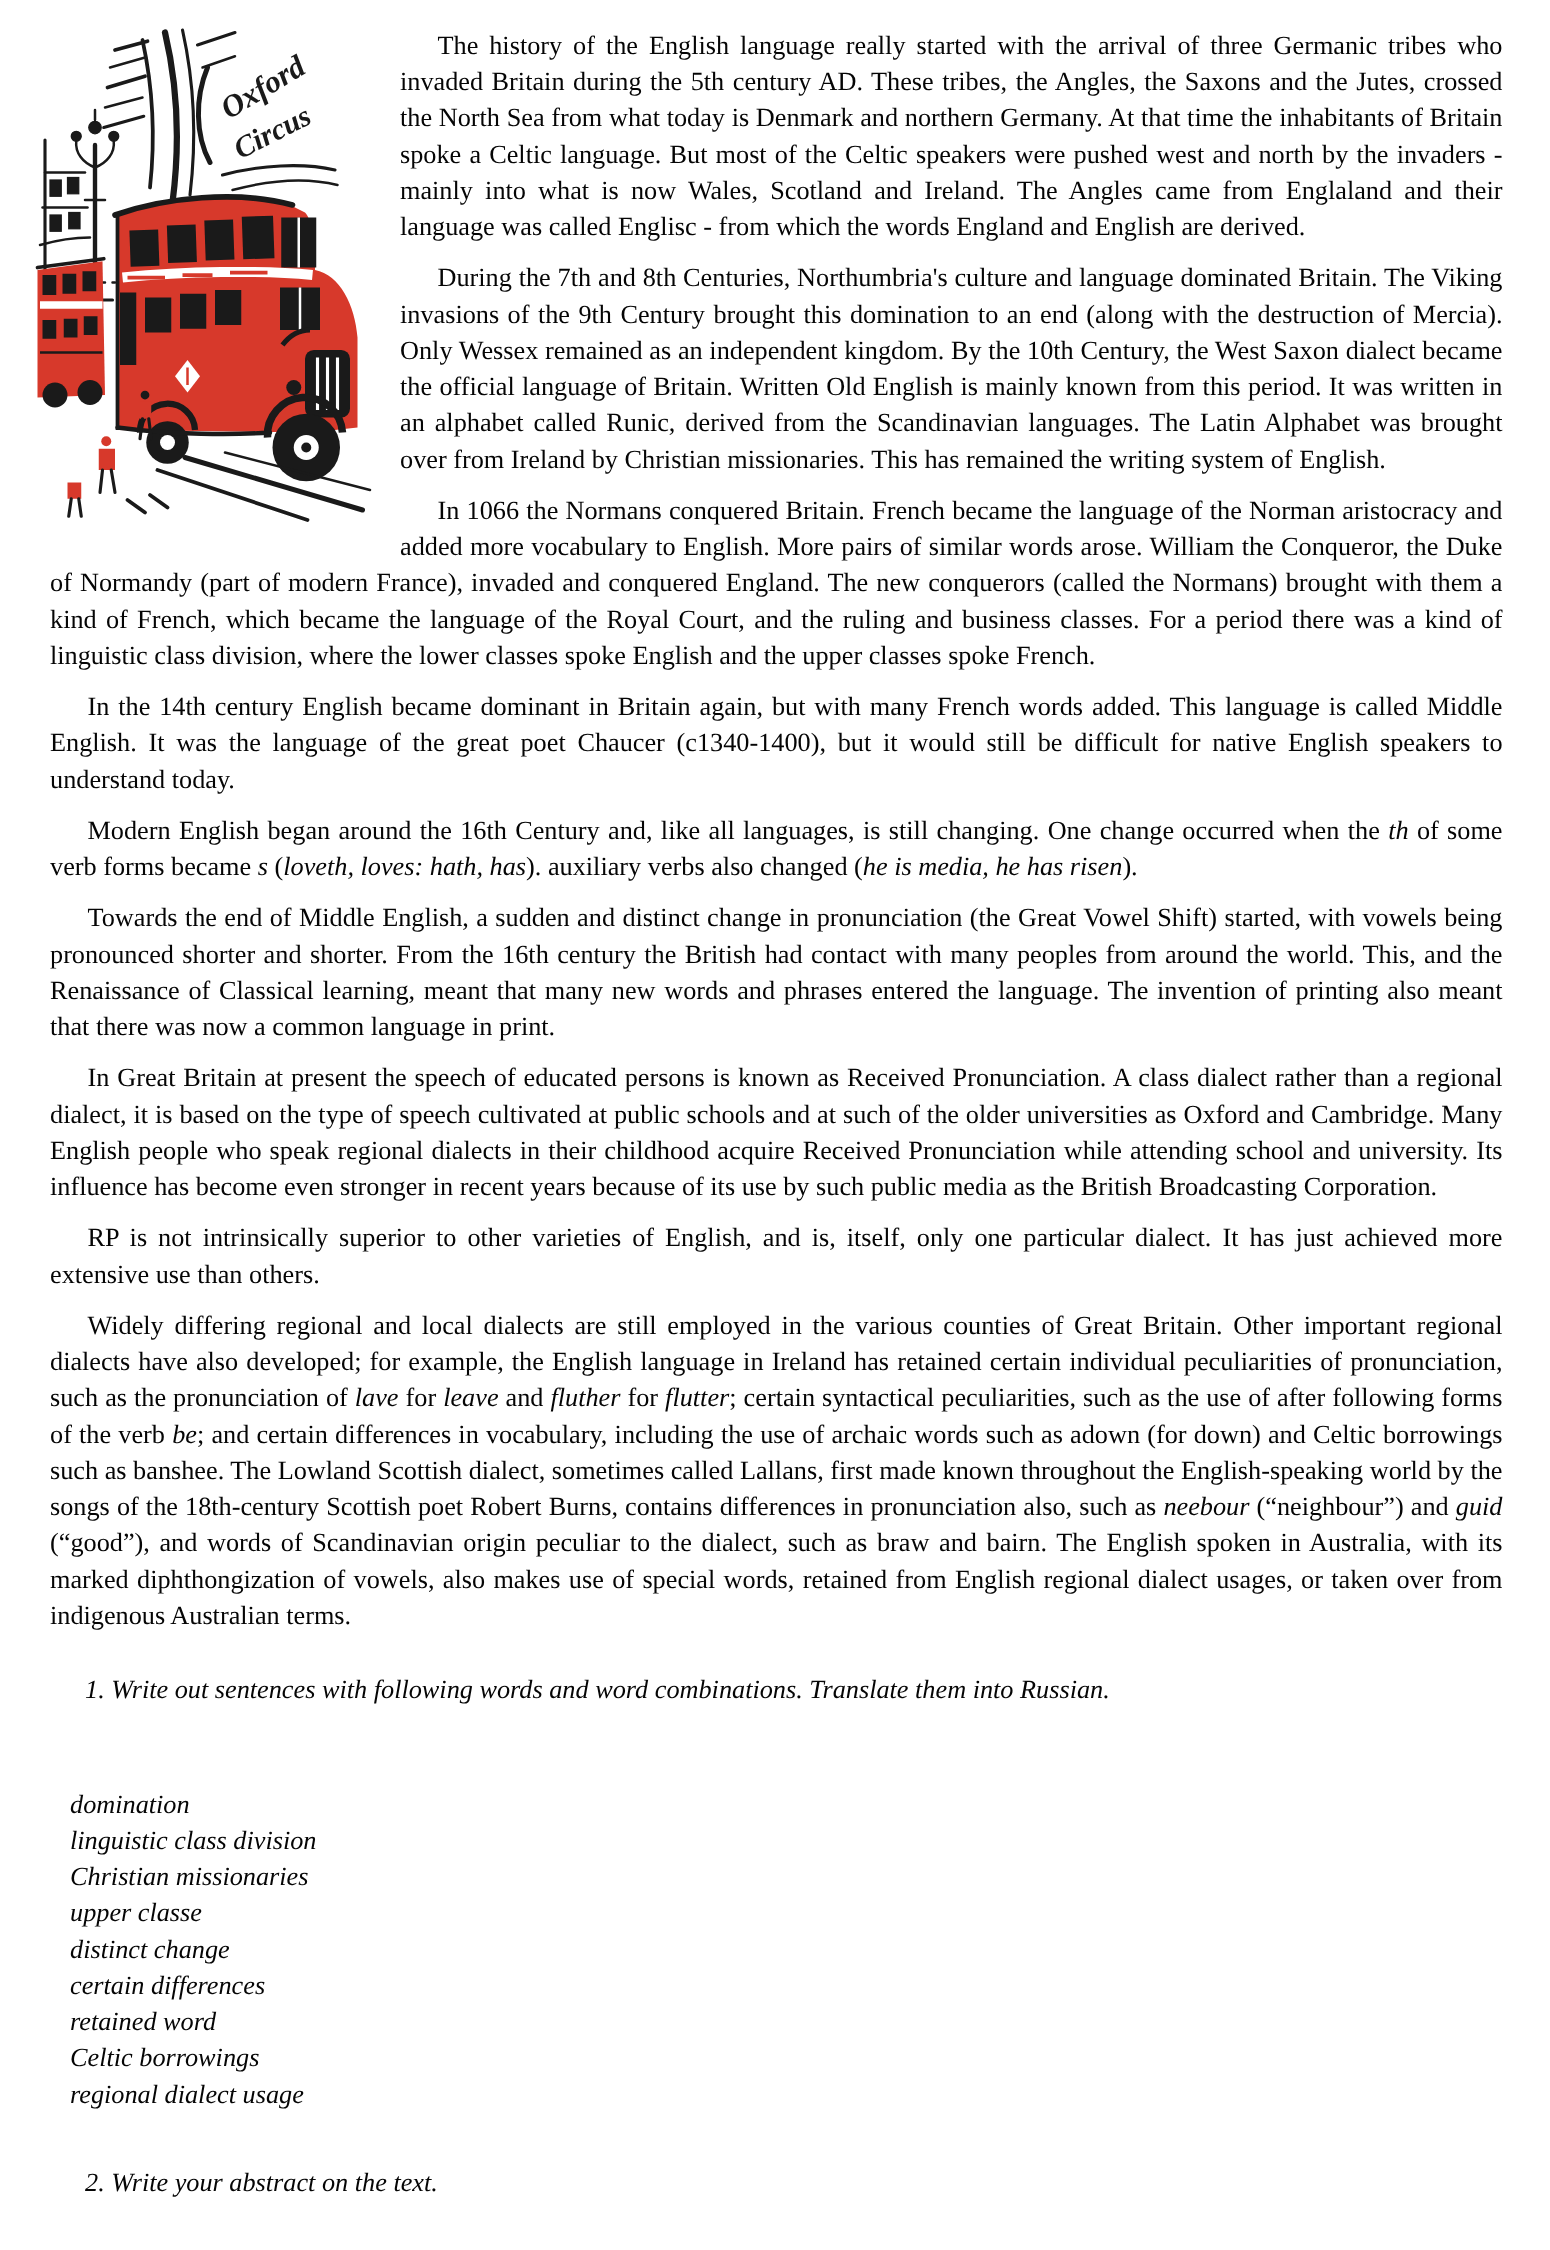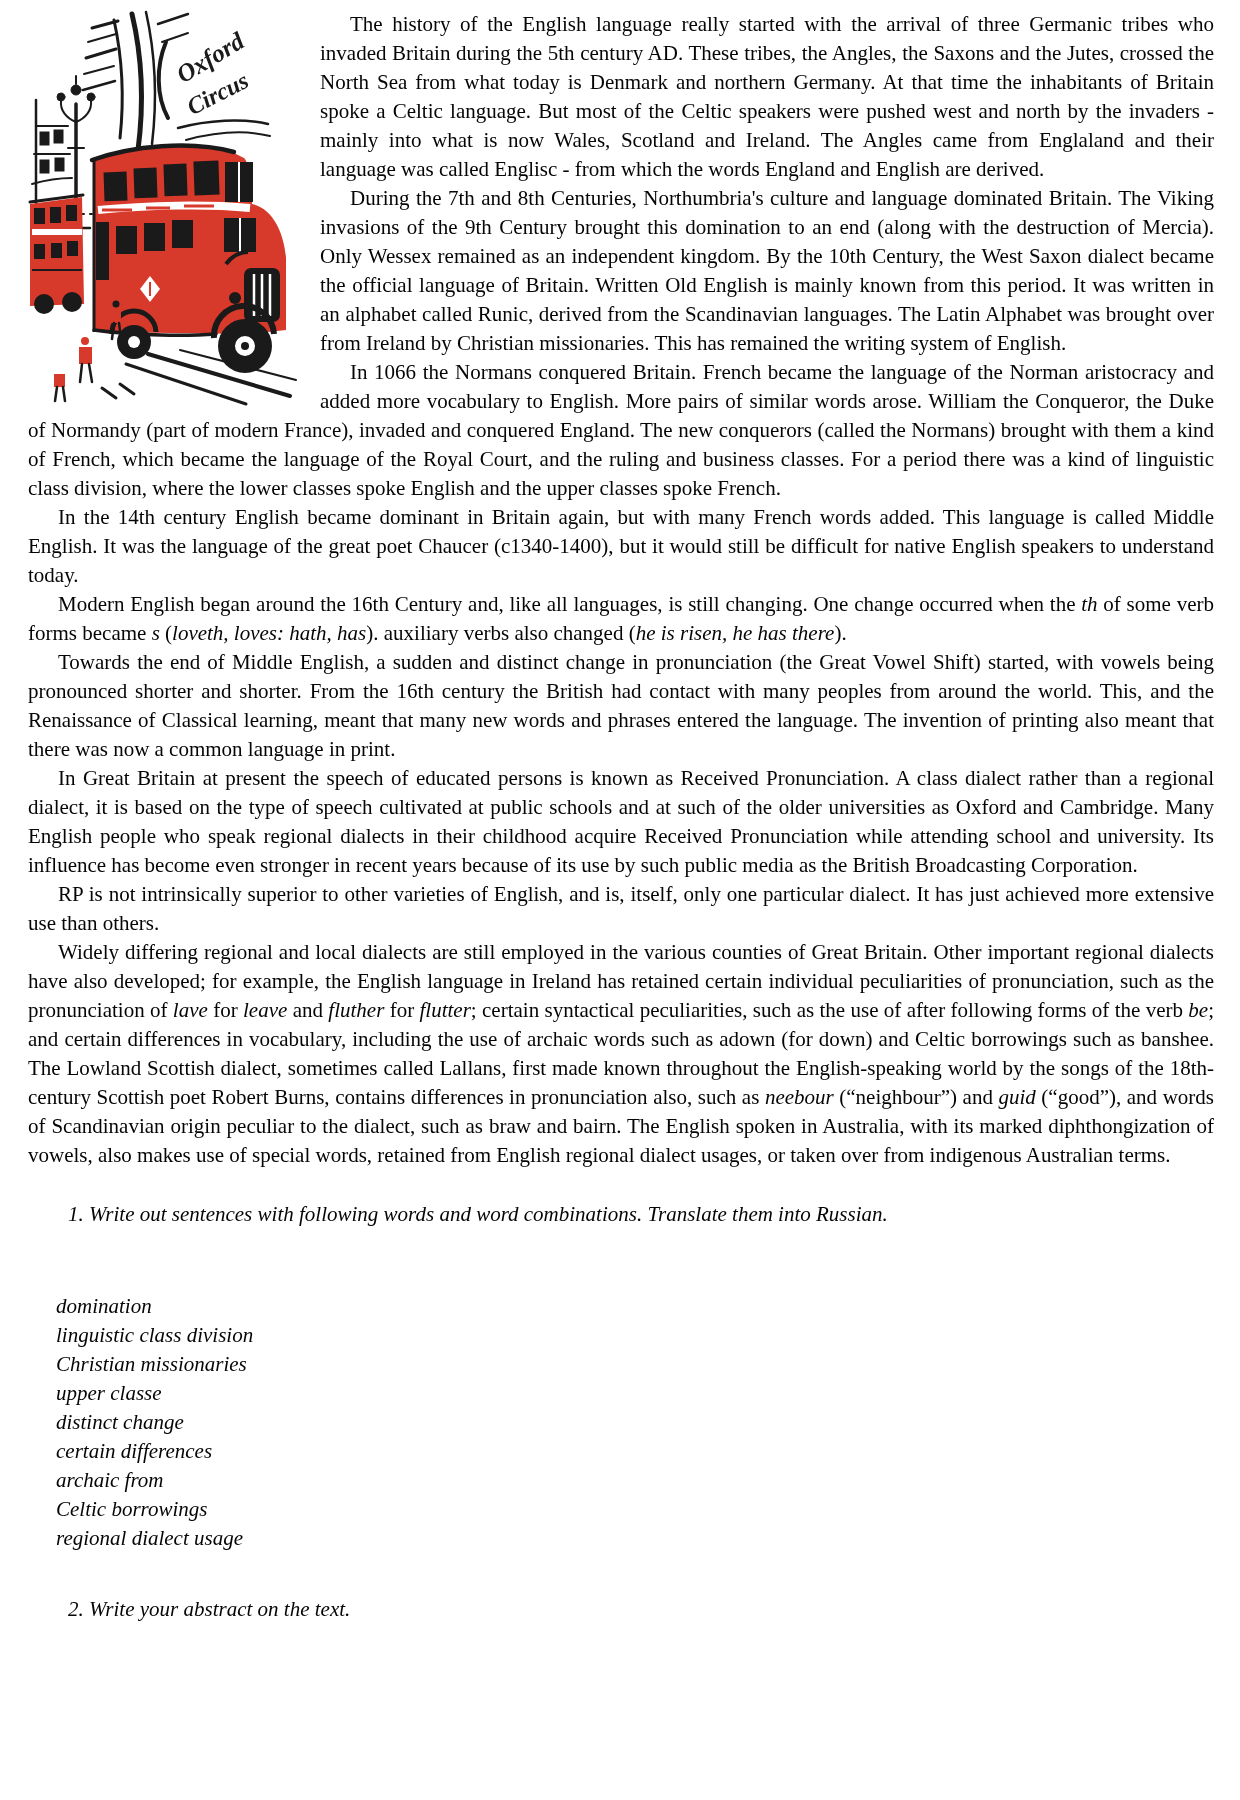--- a/index.html
+++ b/index.html
@@ -23,21 +23,21 @@
   }
   .article { text-align: justify; }
   .illustration {
     float: left;
     width: 272px;
     height: 398px;
     margin: -2px 20px 6px 0;
   }
   .illustration svg { display: block; width: 272px; height: 398px; }
   .para {
-    margin: 0;
+    margin: 12px;
     text-indent: 30px;
     text-align: justify;
   }
   .para em { font-style: italic; }
   .exercises {
     clear: none;
     font-style: italic;
     padding-left: 28px;
   }
   .task { margin: 12px; }
@@ -177,36 +177,36 @@
           <path d="M152,342 L268,372" stroke-width="2"></path>
           <path d="M74,380 l14,10 M92,376 l14,10" stroke-width="3"></path>
         </g>
       </svg>
     </figure>
 
   <p class="para"><span>The history of the English language really started with the arrival of three Germanic tribes who invaded Britain during the 5th century AD. These tribes, the Angles, the Saxons and the Jutes, crossed the North Sea from what today is Denmark and northern Germany. At that time the inhabitants of Britain spoke a Celtic language. But most of the Celtic speakers were pushed west and north by the invaders - mainly into what is now Wales, Scotland and Ireland. The Angles came from Englaland and their language was called Englisc - from which the words England and English are derived.</span></p>
       <p class="para"><span>During the 7th and 8th Centuries, Northumbria's culture and language dominated Britain. The Viking invasions of the 9th Century brought this domination to an end (along with the destruction of Mercia). Only Wessex remained as an independent kingdom. By the 10th Century, the West Saxon dialect became the official language of Britain. Written Old English is mainly known from this period. It was written in an alphabet called Runic, derived from the Scandinavian languages. The Latin Alphabet was brought over from Ireland by Christian missionaries. This has remained the writing system of English.</span></p>
       <p class="para"><span>In 1066 the Normans conquered Britain. French became the language of the Norman aristocracy and added more vocabulary to English. More pairs of similar words arose. William the Conqueror, the Duke of Normandy (part of modern France), invaded and conquered England. The new conquerors (called the Normans) brought with them a kind of French, which became the language of the Royal Court, and the ruling and business classes. For a period there was a kind of linguistic class division, where the lower classes spoke English and the upper classes spoke French.</span></p>
       <p class="para"><span>In the 14th century English became dominant in Britain again, but with many French words added. This language is called Middle English. It was the language of the great poet Chaucer (c1340-1400), but it would still be difficult for native English speakers to understand today.</span></p>
-      <p class="para"><span>Modern English began around the 16th Century and, like all languages, is still changing. One change occurred when the </span><em>th</em><span> of some verb forms became </span><em>s</em><span> (</span><em>loveth, loves: hath, has</em><span>). auxiliary verbs also changed (</span><em>he is risen, he has there</em><span>).</span></p>
+      <p class="para"><span>Modern English began around the 16th Century and, like all languages, is still changing. One change occurred when the </span><em>th</em><span> of some verb forms became </span><em>s</em><span> (</span><em>loveth, loves: hath, has</em><span>). auxiliary verbs also changed (</span><em>he is media, he has risen</em><span>).</span></p>
       <p class="para"><span>Towards the end of Middle English, a sudden and distinct change in pronunciation (the Great Vowel Shift) started, with vowels being pronounced shorter and shorter. From the 16th century the British had contact with many peoples from around the world. This, and the Renaissance of Classical learning, meant that many new words and phrases entered the language. The invention of printing also meant that there was now a common language in print.</span></p>
       <p class="para"><span>In Great Britain at present the speech of educated persons is known as Received Pronunciation. A class dialect rather than a regional dialect, it is based on the type of speech cultivated at public schools and at such of the older universities as Oxford and Cambridge. Many English people who speak regional dialects in their childhood acquire Received Pronunciation while attending school and university. Its influence has become even stronger in recent years because of its use by such public media as the British Broadcasting Corporation.</span></p>
       <p class="para"><span>RP is not intrinsically superior to other varieties of English, and is, itself, only one particular dialect. It has just achieved more extensive use than others.</span></p>
       <p class="para"><span>Widely differing regional and local dialects are still employed in the various counties of Great Britain. Other important regional dialects have also developed; for example, the English language in Ireland has retained certain individual peculiarities of pronunciation, such as the pronunciation of </span><em>lave</em><span> for </span><em>leave</em><span> and </span><em>fluther</em><span> for </span><em>flutter</em><span>; certain syntactical peculiarities, such as the use of after following forms of the verb </span><em>be</em><span>; and certain differences in vocabulary, including the use of archaic words such as adown (for down) and Celtic borrowings such as banshee. The Lowland Scottish dialect, sometimes called Lallans, first made known throughout the English-speaking world by the songs of the 18th-century Scottish poet Robert Burns, contains differences in pronunciation also, such as </span><em>neebour</em><span> (“neighbour”) and </span><em>guid</em><span> (“good”), and words of Scandinavian origin peculiar to the dialect, such as braw and bairn. The English spoken in Australia, with its marked diphthongization of vowels, also makes use of special words, retained from English regional dialect usages, or taken over from indigenous Australian terms.</span></p>
     </div>
 
   <section class="exercises">
     <p class="task task-1">1. Write out sentences with following words and word combinations. Translate them into Russian.</p>
     <div class="word-list">
         <div class="word-item">domination</div>
         <div class="word-item">linguistic class division</div>
         <div class="word-item">Christian missionaries</div>
         <div class="word-item">upper classe</div>
         <div class="word-item">distinct change</div>
         <div class="word-item">certain differences</div>
-        <div class="word-item">archaic from</div>
+        <div class="word-item">retained word</div>
         <div class="word-item">Celtic borrowings</div>
         <div class="word-item">regional dialect usage</div>
       </div>
     <p class="task task-2">2. Write your abstract on the text.</p>
   </section>
 
 </div>
 
 </body></html>

